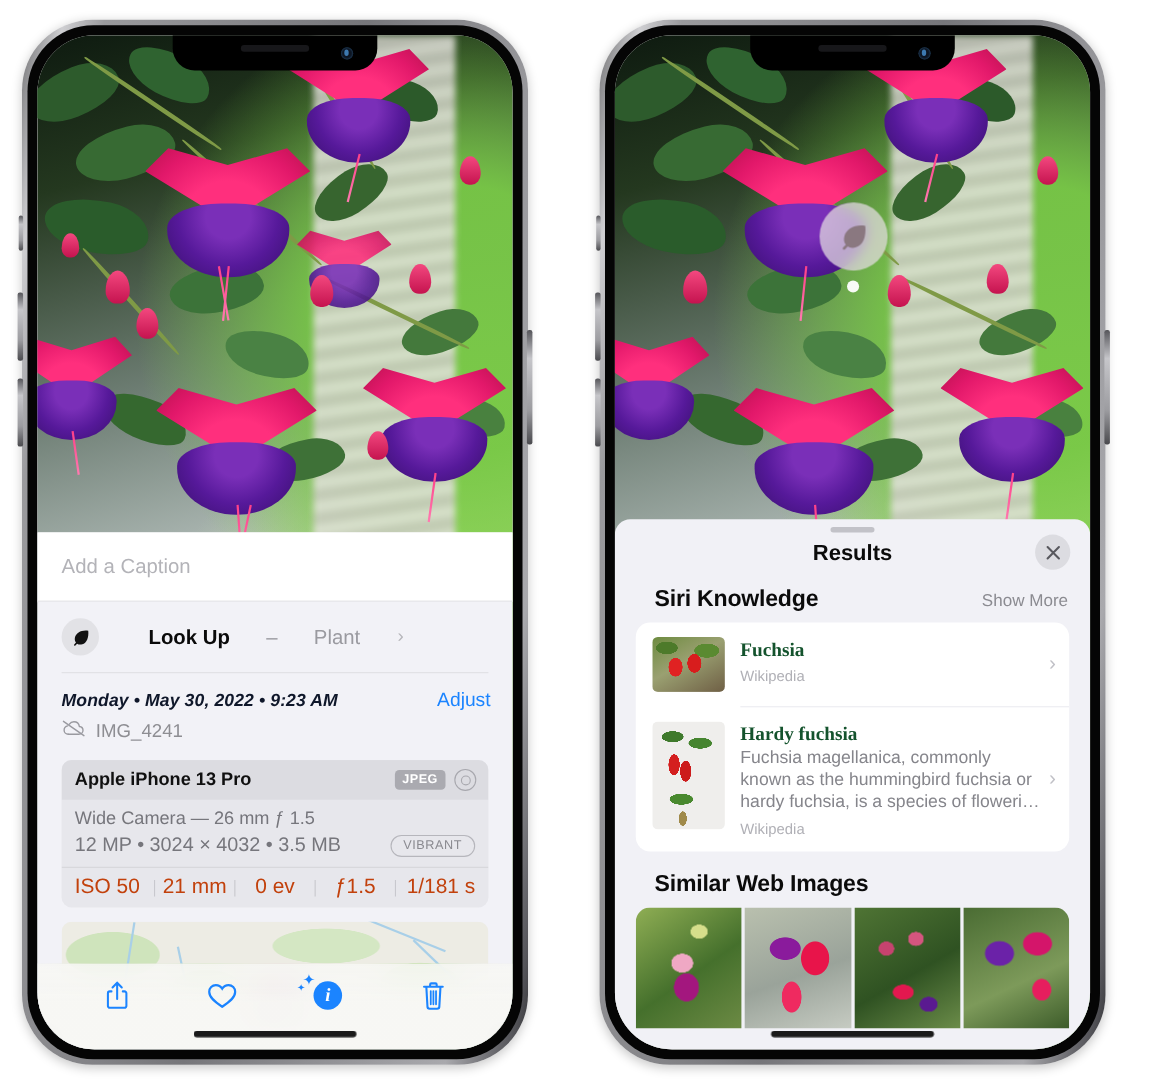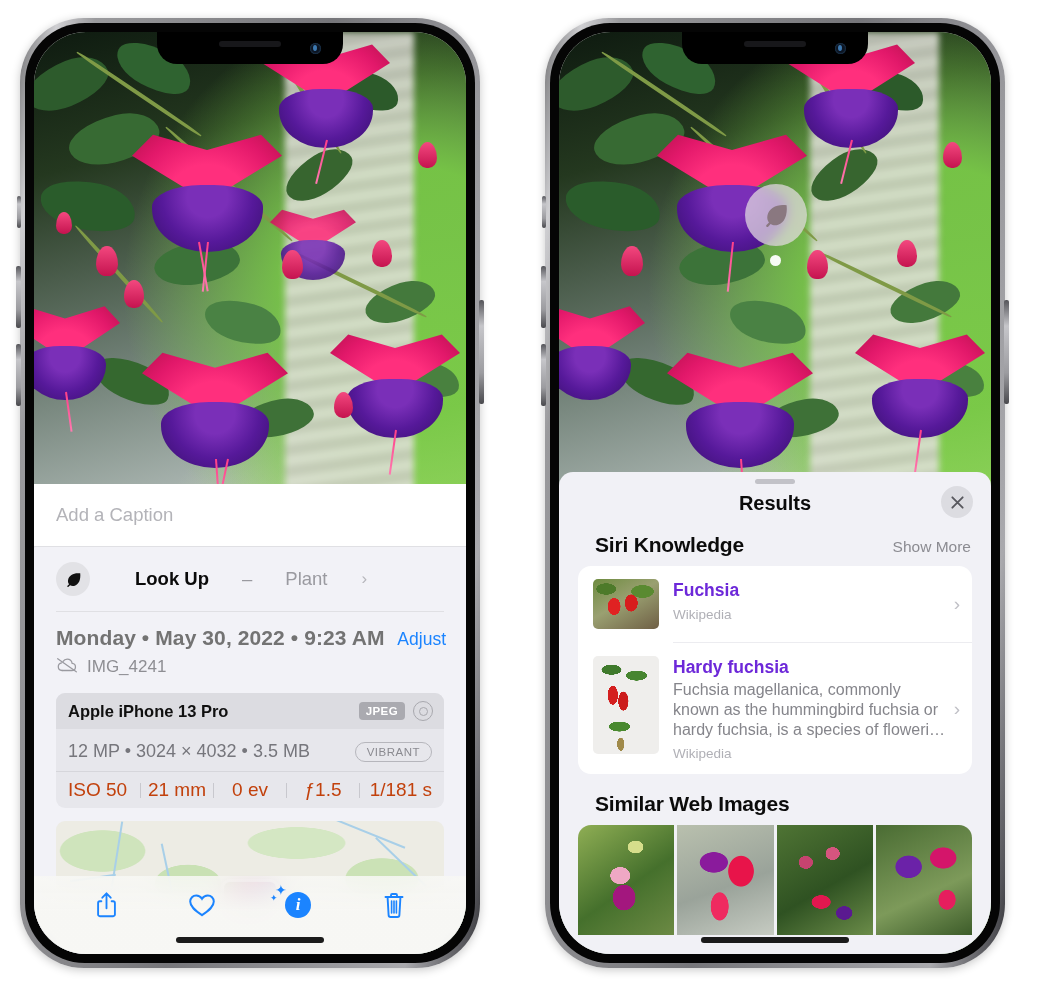--- a/index.html
+++ b/index.html
@@ -128,21 +128,21 @@
   }
   .spark { position: absolute; color: #d7d7dc; line-height: 1; }
   .spark.a { left: -12px; top: -7px; font-size: 17px; }
   .lookup-title { font-size: 18.5px; font-weight: bold; color: #0a0a0a; }
   .lookup-kind { font-size: 18.5px; color: #9a9aa0; margin-left: 6px; }
   .chev-gray { color: #b6b6bb; font-size: 17px; margin-left: 7px; }
   .hairline { height: 1px; background: #e0e0e4; margin: 0 22px; }
 
   .date-block { padding: 14px 20px 12px 22px; }
   .date-line { display: flex; align-items: baseline; justify-content: space-between; }
-  .date-text { font-size: 21px; font-weight: bold; color: #737373; letter-spacing: .1px; }
+  .date-text { font-size: 16px; font-weight: bold; color: #0f172a; letter-spacing: .1px; font-style: italic; }
   .adjust { font-size: 17.5px; color: #1b84ff; }
   .file-line { display: flex; align-items: center; margin-top: 7px; gap: 9px; }
   .file-name { font-size: 17px; color: #8e8e93; }
 
   
   .exif-card {
     margin: 4px 22px 0 22px; border-radius: 9px; overflow: hidden; background: #e7e7ec;
     font-size: 16px;
   }
   .exif-head {
@@ -247,21 +247,21 @@
     background:
       radial-gradient(ellipse 7px 13px at 30% 40%, #d41f1f 0 72%, transparent 74%),
       radial-gradient(ellipse 7px 13px at 46% 46%, #cc1c1c 0 72%, transparent 74%),
       radial-gradient(ellipse 14px 7px at 28% 14%, #3f7a2c 0 70%, transparent 72%),
       radial-gradient(ellipse 15px 7px at 66% 20%, #468530 0 70%, transparent 72%),
       radial-gradient(ellipse 15px 7px at 40% 72%, #49892f 0 70%, transparent 72%),
       radial-gradient(ellipse 5px 9px at 42% 90%, #a08a4a 0 72%, transparent 74%),
       #efeeec;
   }
   .know-text { flex: 1; min-width: 0; padding-top: 1px; }
-  .know-name { font-size: 17.5px; font-weight: bold; color: #6d28d9; margin-bottom: 2px; }
+  .know-name { font-size: 17.5px; font-weight: bold; color: #14532d; margin-bottom: 2px; font-family: Liberation Serif, serif; }
   .know-desc { font-size: 16px; color: #85858b; line-height: 1.25; }
   .know-src { font-size: 13.5px; color: #b0b0b6; margin-top: 6px; }
   .know-chev { align-self: center; color: #c0c0c6; font-size: 19px; margin-left: 8px; flex: none; }
   .know-div { height: 1px; background: #ececf0; margin-left: 95px; }
 
   .web-strip { display: flex; gap: 3px; margin: 0 19px; border-radius: 13px 13px 0 0; overflow: hidden; }
   .web-thumb { flex: 1; height: 110px; }
   .wt1 { background:
       radial-gradient(ellipse 16px 18px at 48% 66%, #a3177e 0 70%, transparent 72%),
       radial-gradient(ellipse 14px 12px at 44% 46%, #efa8c4 0 70%, transparent 72%),
@@ -406,20 +406,21 @@
             <div class="exif-head">
               <span class="exif-dev">Apple iPhone 13 Pro</span>
               <span class="exif-head-right">
                 <span class="jpeg-pill">JPEG</span>
                 <span class="lens-ring">
                     <i></i>
                   </span>
               </span>
             </div>
             <div class="exif-body">
+              <div class="exif-l1">Wide Camera — 26 mm ƒ 1.5</div>
               <div class="exif-l2row">
                 <span class="exif-l2">12 MP • 3024 × 4032 • 3.5 MB</span>
                 <span class="vibrant">VIBRANT</span>
               </div>
             </div>
             <div class="exif-foot">
               <span class="exif-cell">ISO 50</span>
               <span class="exif-sep"></span>
               <span class="exif-cell">21 mm</span>
               <span class="exif-sep"></span>

